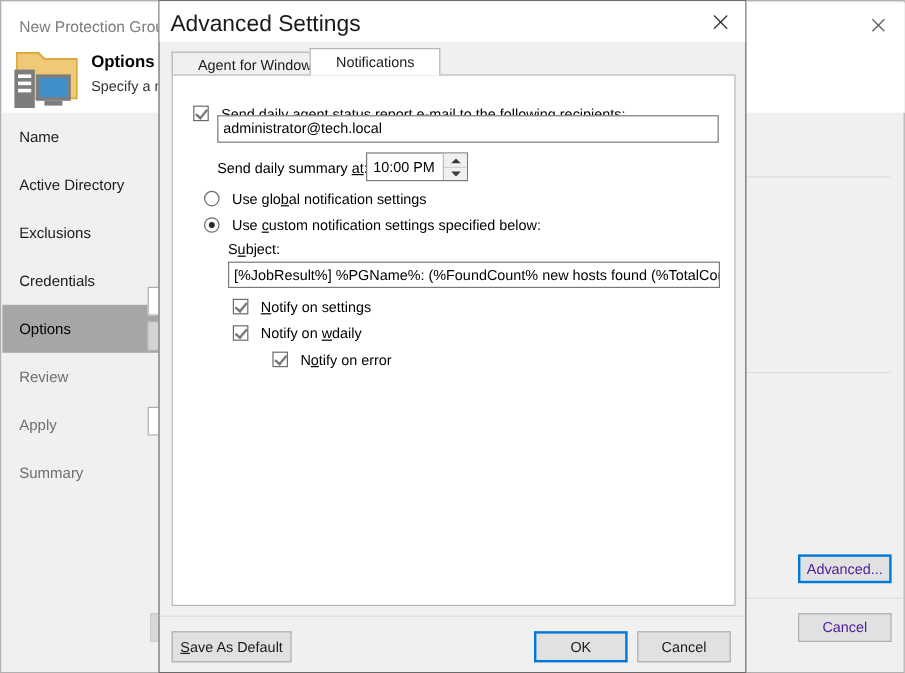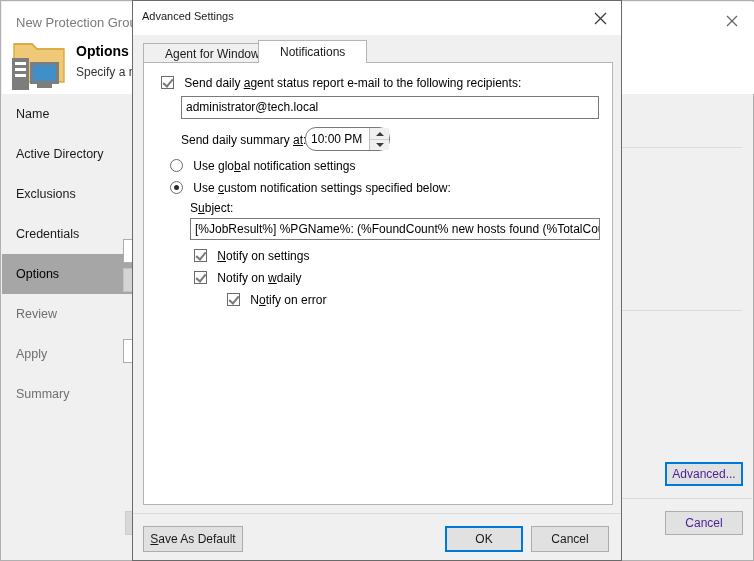--- a/index.html
+++ b/index.html
@@ -162,21 +162,21 @@
   }
   #modal-titlebar {
     position: absolute;
     left: 0; top: 0;
     width: 100%; height: 34px;
     background: #ffffff;
   }
   #modal-title {
     position: absolute;
     left: 9px; top: 9px;
-    font-size: 11px;
+    font-size: 19px;
     color: #1a1a1a;
     white-space: nowrap;
   }
   #modal-close {
     position: absolute;
     right: 4px; top: 4px;
     width: 34px; height: 26px;
     display: flex; align-items: center; justify-content: center;
     font-size: 15px;
     color: #3a3a3a;
@@ -437,30 +437,30 @@
     </div>
   </div>
 
   <div id="tabstrip">
     <div class="tab" style="left:0;">Agent for Windows</div>
     <div class="tab active" style="left:115px;">Notifications</div>
   </div>
 
   <div id="panel">
 
-    <div class="row" style="left:17px; top:12px;">
+    <div class="row" style="left:17px; top:24px;">
       <span class="cb checked"></span>
       <span class="cb-label"><span>Send daily </span><span class="ul">a</span><span>gent status report e-mail to the following recipients:</span></span>
     </div>
 
     <div class="txtinput" style="left:37px; top:33px; width:418px; height:23px;">administrator@tech.local</div>
 
     <div class="static-label" style="left:37px; top:70px;"><span>Send daily summary </span><span class="ul">at</span><span>:</span></div>
 
-    <div id="spin-wrap" style="left:161px; top:64px;border-radius:11px;">
+    <div id="spin-wrap" style="left:161px; top:64px;">
       <div id="spin-value">10:00 PM</div>
       <div id="spin-buttons">
         <div class="spin-btn up">
             <span class="tri up"></span>
           </div>
         <div class="spin-btn down">
             <span class="tri down"></span>
           </div>
       </div>
     </div>

